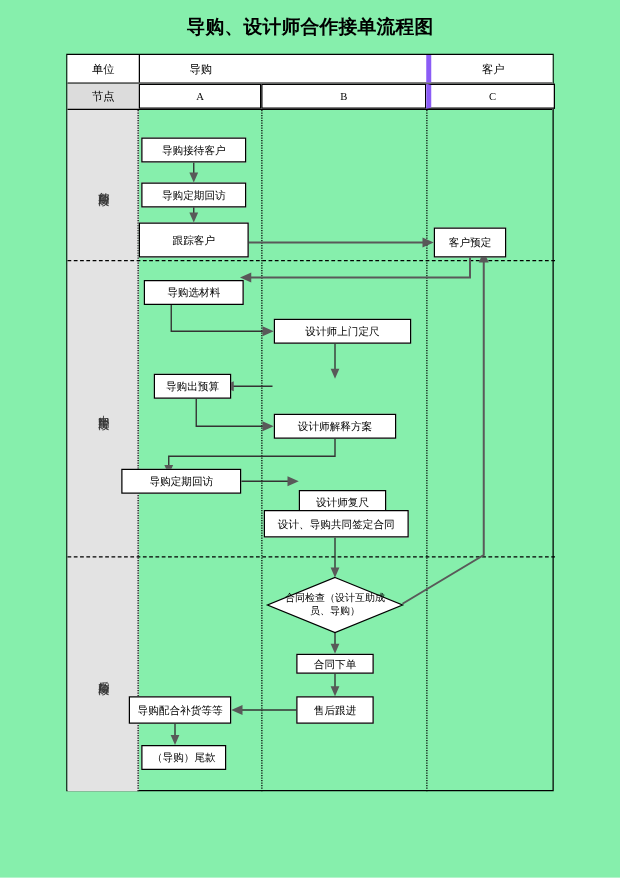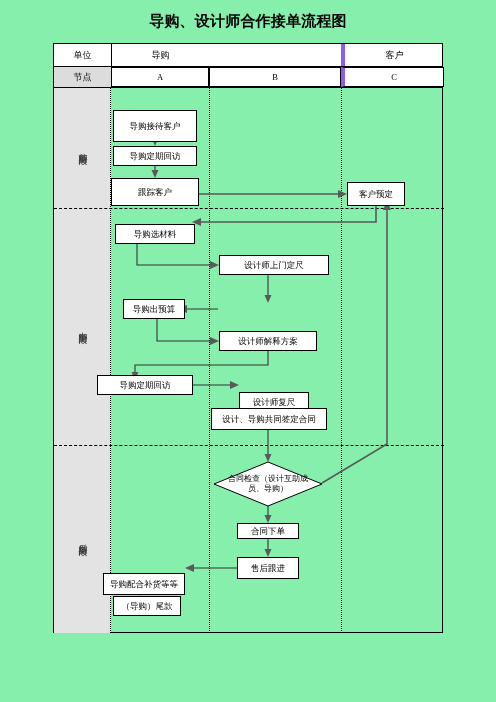--- a/index.html
+++ b/index.html
@@ -277,21 +277,21 @@
     <line class="thin" x1="268" y1="539" x2="268" y2="551"></line>
     <polygon points="268,557 264.5,549 271.5,549"></polygon>
 
     <line class="thin" x1="238" y1="568" x2="192" y2="568"></line>
     <polygon points="185,568 194,564 194,572"></polygon>
 
     <line class="thin" x1="140" y1="579" x2="140" y2="590"></line>
     <polygon points="140,596 136.5,588 143.5,588"></polygon>
   </svg>
 
-  <div class="node" style="left:113px; top:110px; width:84px; height:32px;">导购接待客户</div>
+  <div class="node" style="left:113px; top:110px; width:84px; height:20px;">导购接待客户</div>
   <div class="node" style="left:113px; top:146px; width:84px; height:20px;">导购定期回访</div>
   <div class="node" style="left:111px; top:178px; width:88px; height:28px;">跟踪客户</div>
   <div class="node" style="left:347px; top:182px; width:58px; height:24px;">客户预定</div>
 
   <div class="node" style="left:115px; top:224px; width:80px; height:20px;">导购选材料</div>
   <div class="node" style="left:219px; top:255px; width:110px; height:20px;">设计师上门定尺</div>
   <div class="node" style="left:123px; top:299px; width:62px; height:20px;">导购出预算</div>
   <div class="node" style="left:219px; top:331px; width:98px; height:20px;">设计师解释方案</div>
   <div class="node" style="left:97px;  top:375px; width:96px; height:20px;">导购定期回访</div>
   <div class="node" style="left:239px; top:392px; width:70px; height:20px;">设计师复尺</div>
@@ -299,16 +299,16 @@
 
   <div class="diamond-wrap" style="left:214px; top:462px; width:108px; height:44px;">
     <svg width="108" height="44" viewBox="0 0 108 44">
       <polygon points="54,0 108,22 54,44 0,22" fill="#ffffff" stroke="#000000" stroke-width="1"></polygon>
     </svg>
     <div class="diamond-text">合同检查（设计互助成员、导购）</div>
   </div>
 
   <div class="node" style="left:237px; top:523px; width:62px; height:16px;">合同下单</div>
   <div class="node" style="left:237px; top:557px; width:62px; height:22px;">售后跟进</div>
-  <div class="node" style="left:103px; top:557px; width:82px; height:22px;margin-top:16px;">导购配合补货等等</div>
+  <div class="node" style="left:103px; top:557px; width:82px; height:22px;">导购配合补货等等</div>
   <div class="node" style="left:113px; top:596px; width:68px; height:20px;">（导购）尾款</div>
 
 </div>
 
 </body></html>

